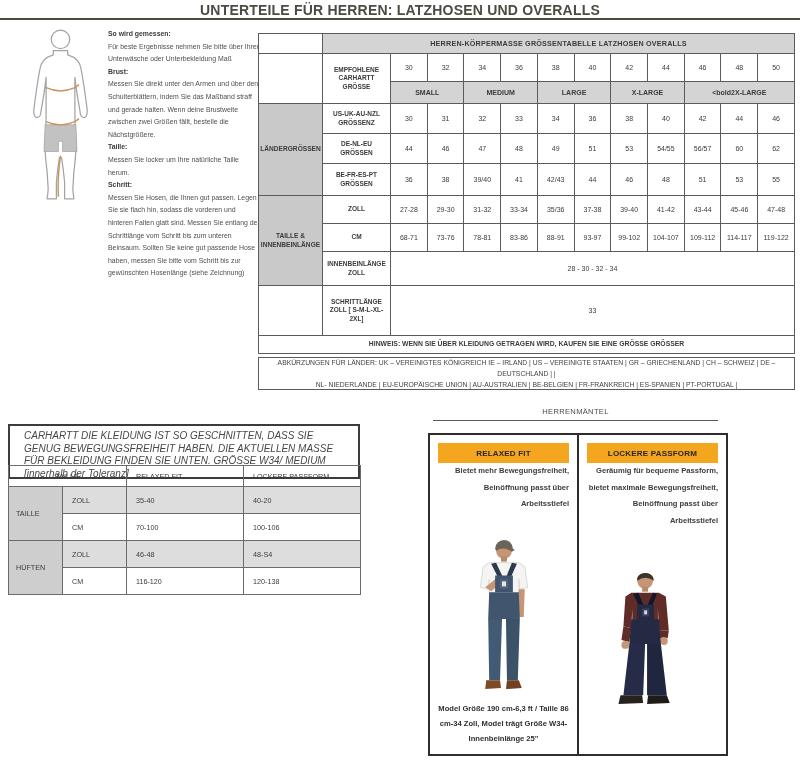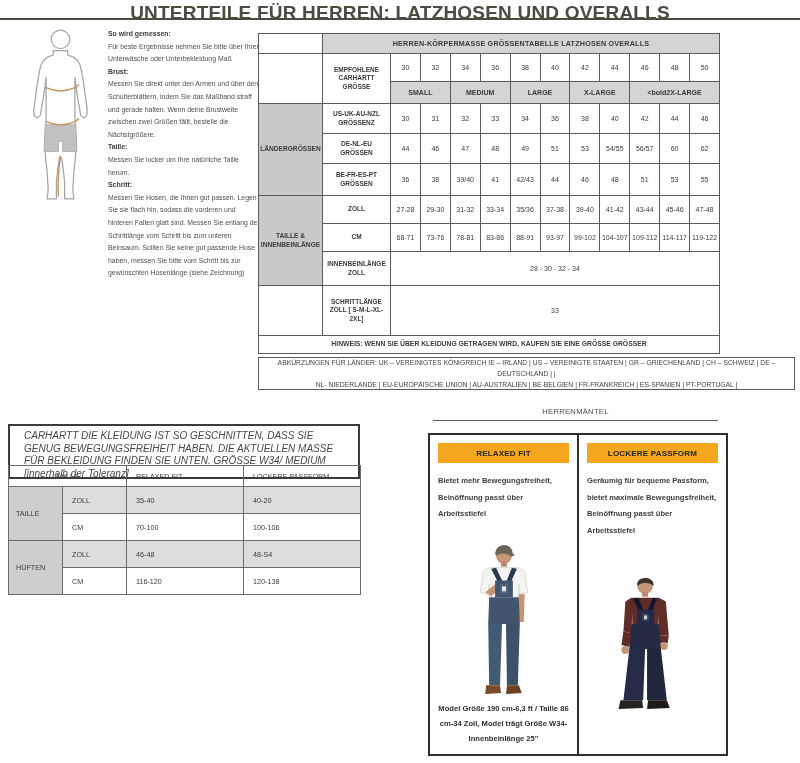--- a/index.html
+++ b/index.html
@@ -6,30 +6,30 @@
   html,body { margin:0; padding:0; }
   body {
     width:800px; height:763px; position:relative; background:#fff;
     font-family:"Liberation Sans", sans-serif; color:#3b3b3b;
     -webkit-font-smoothing:antialiased;
   }
   .abs { position:absolute; }
 
   
   .page-title { top:2px; left:0; width:800px; text-align:center;
-    font-size:19px; font-weight:700; color:#4b4b41; letter-spacing:.2px; }
+    font-size:14px; font-weight:700; color:#4b4b41; letter-spacing:.2px; }
   .title-rule { top:18px; left:0; width:800px; border-top:2px solid #4b4b41; }
 
   
   .guide { left:108px; top:28px; width:152px; font-size:6.9px; line-height:12.6px; color:#4e4e4e; }
   .guide p { margin:0; }
   .g-head { font-weight:700; color:#3a3a3a; }
 
   
-  .sizetbl { border-collapse:collapse; table-layout:fixed; width:462px; }
+  .sizetbl { border-collapse:collapse; table-layout:fixed; width:537px; }
   .sizetbl td { border:1px solid #5b5b5b; text-align:center; vertical-align:middle;
     font-size:7px; color:#3b3b3b; padding:0 1px; overflow:hidden; }
   .sizetbl .lbl { font-weight:700; font-size:6.5px; line-height:8.5px; }
   .sizetbl .gray { background:#d4d4d4; font-weight:700; }
   .sizetbl .grpcol { background:#c9c9c9; font-weight:700; font-size:6.6px; line-height:8.5px; }
   .sizetbl .ttl { font-size:7.2px; letter-spacing:.2px; }
 
   .abbrev-box { left:258px; top:357px; width:537px; height:33px; border:1px solid #5b5b5b;
     display:flex; flex-direction:column; justify-content:center; text-align:center;
     font-size:6.8px; line-height:11px; color:#3f3f3f; }
@@ -50,22 +50,22 @@
   .coats-heading { left:433px; top:407px; width:285px; text-align:center;
     font-size:7.6px; font-weight:400; color:#4a4a4a; letter-spacing:.3px;
     border-bottom:1px solid #5b5b5b; padding-bottom:4px; }
   .compare-box { left:428px; top:433px; width:300px; height:323px; border:2px solid #2d2d2d;
     display:flex; }
   .cmp-col { flex:1; display:flex; flex-direction:column; align-items:center;
     padding:8px 8px 6px 8px; }
   .cmp-col.first { border-right:2px solid #2d2d2d; }
   .gold-bar { width:100%; background:#F4A71E; color:#262626; font-weight:700;
     font-size:8px; text-align:center; padding:6px 0 5px 0; letter-spacing:.2px; }
-  .cmp-desc { margin-top:10px; height:66px; font-size:7.6px; font-weight:700; color:#3d3d3d;
-    text-align:left; line-height:16.5px; }
+  .cmp-desc { height:66px; font-size:7.6px; font-weight:700; color:#3d3d3d;
+    text-align:right; line-height:16.5px; }
   .cmp-fig { flex:1; display:flex; align-items:center; justify-content:center; }
   .cmp-caption { font-size:7.6px; font-weight:700; color:#2f2f2f; text-align:center;
     line-height:15px; margin-bottom:2px; }
 </style>
 </head>
 <body>
 
 <div class="abs page-title">UNTERTEILE FÜR HERREN: LATZHOSEN UND OVERALLS</div>
 <div class="abs title-rule"></div>
 

